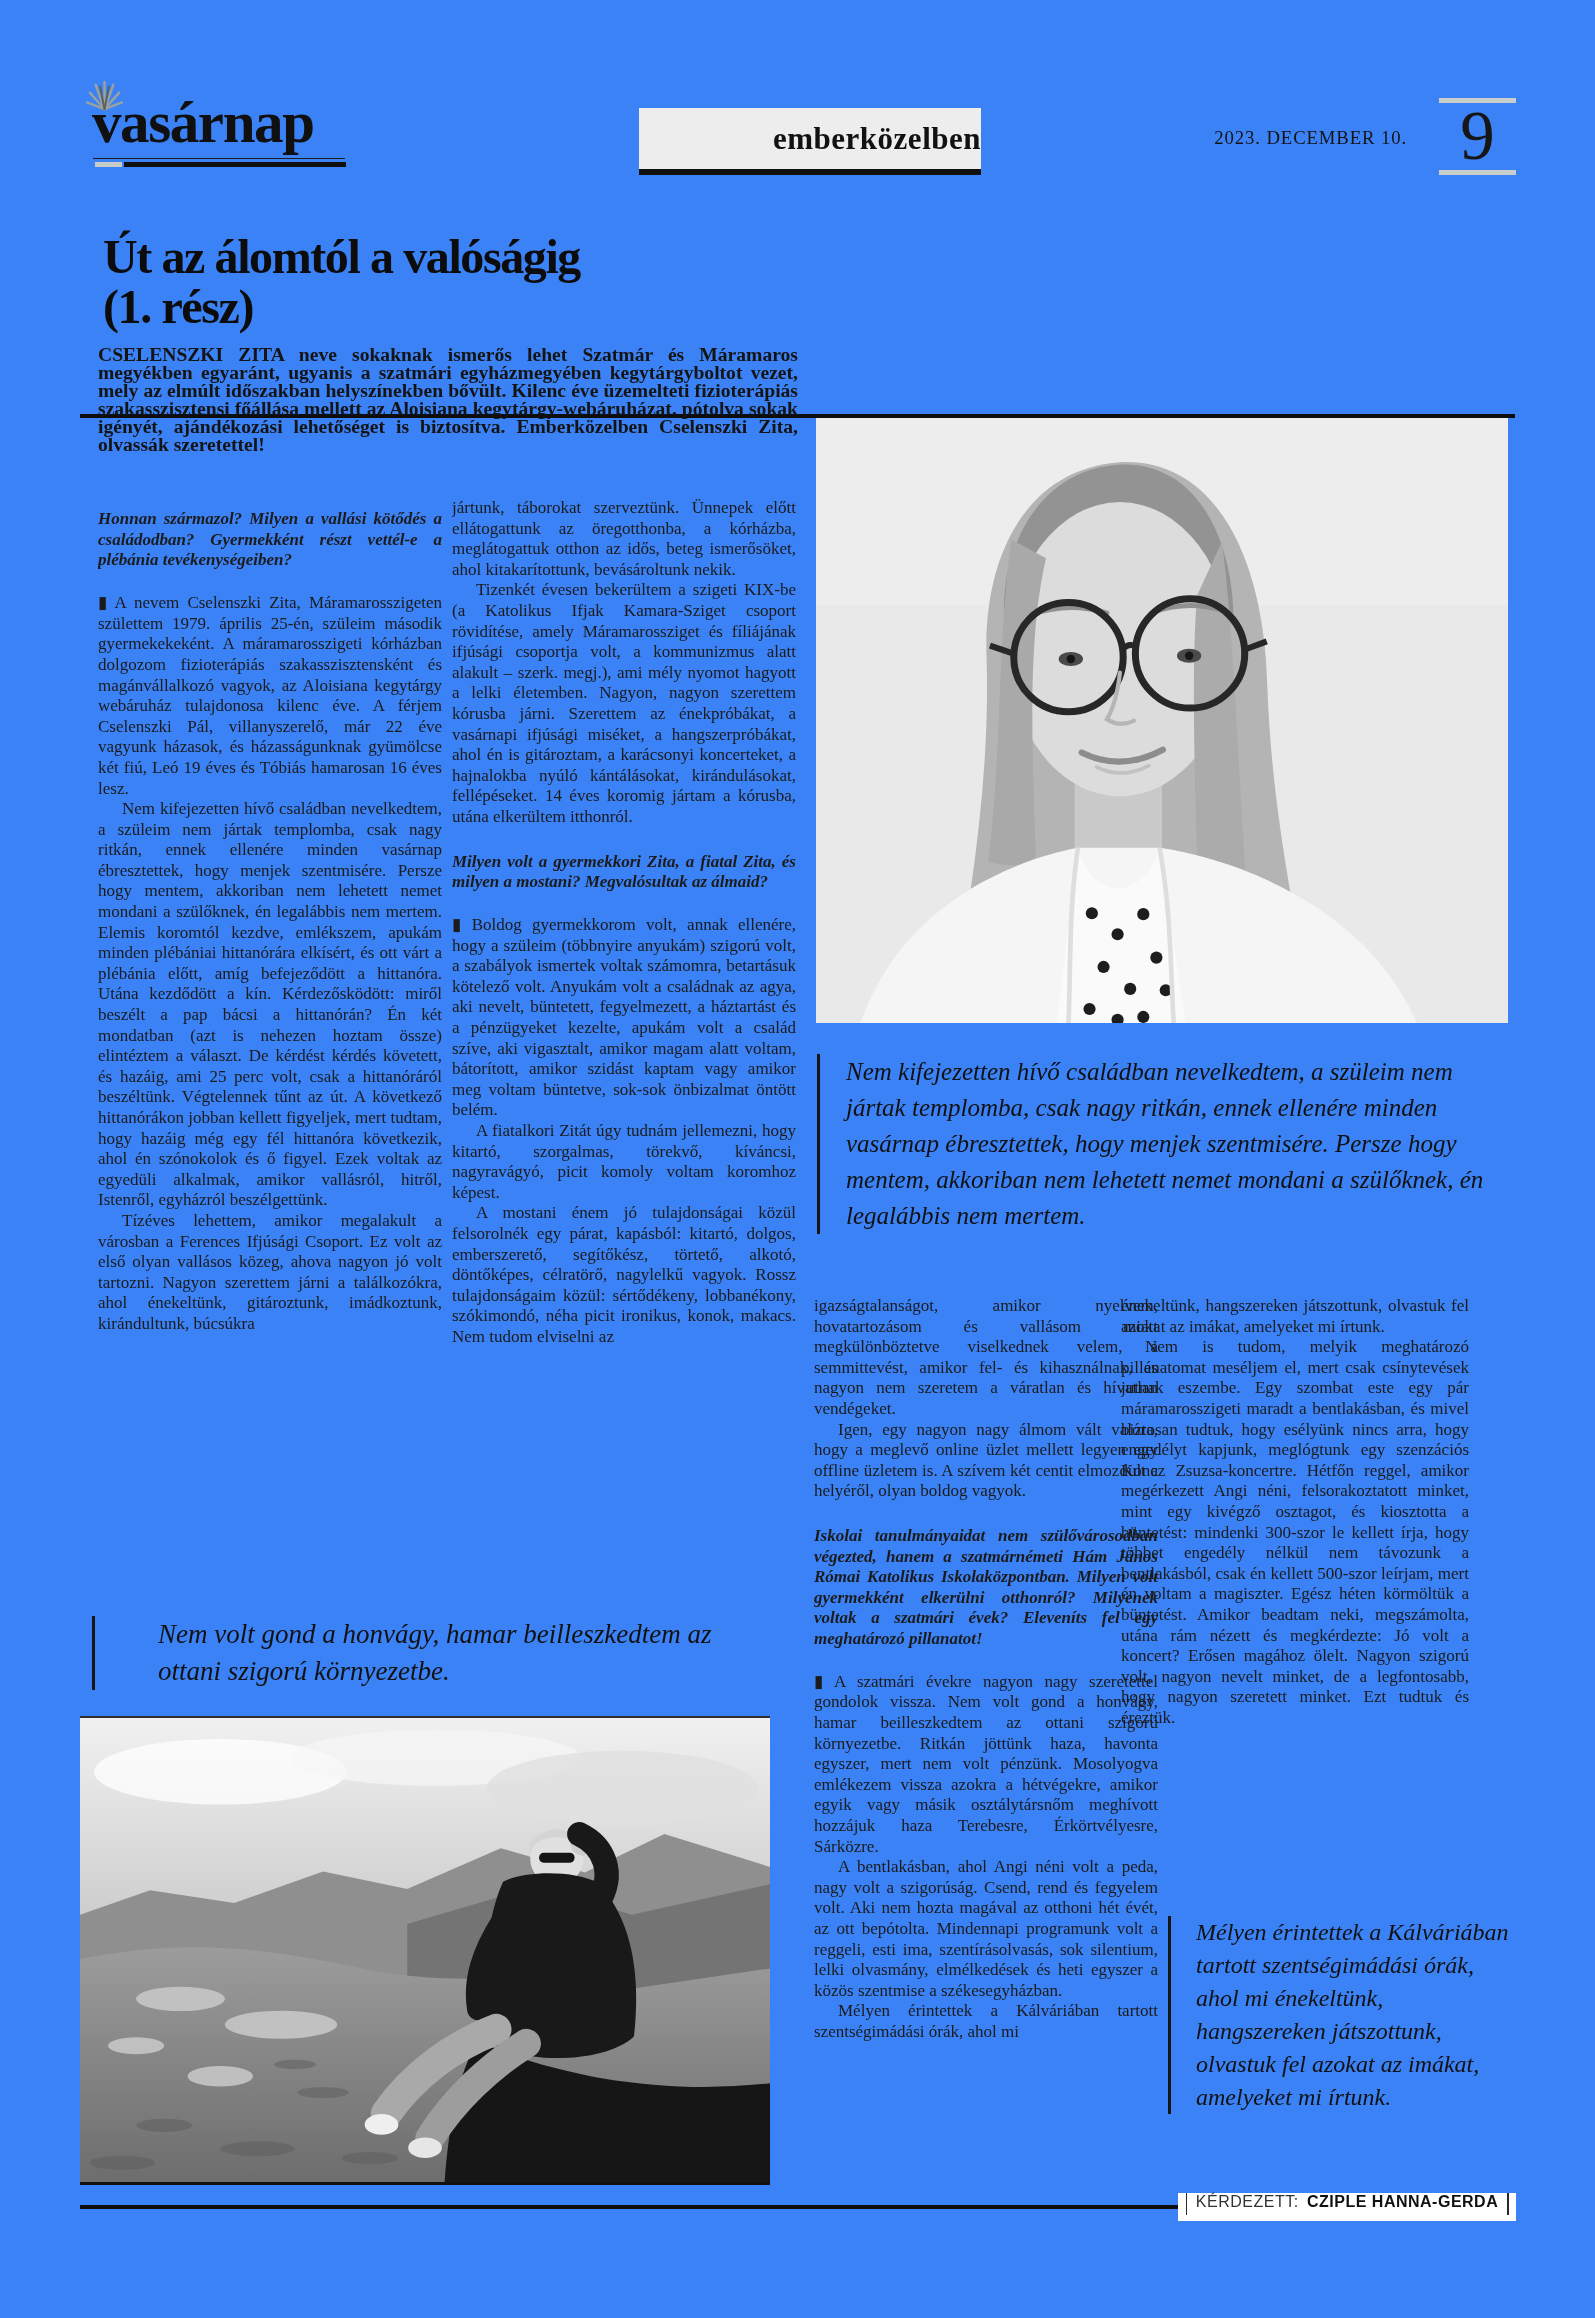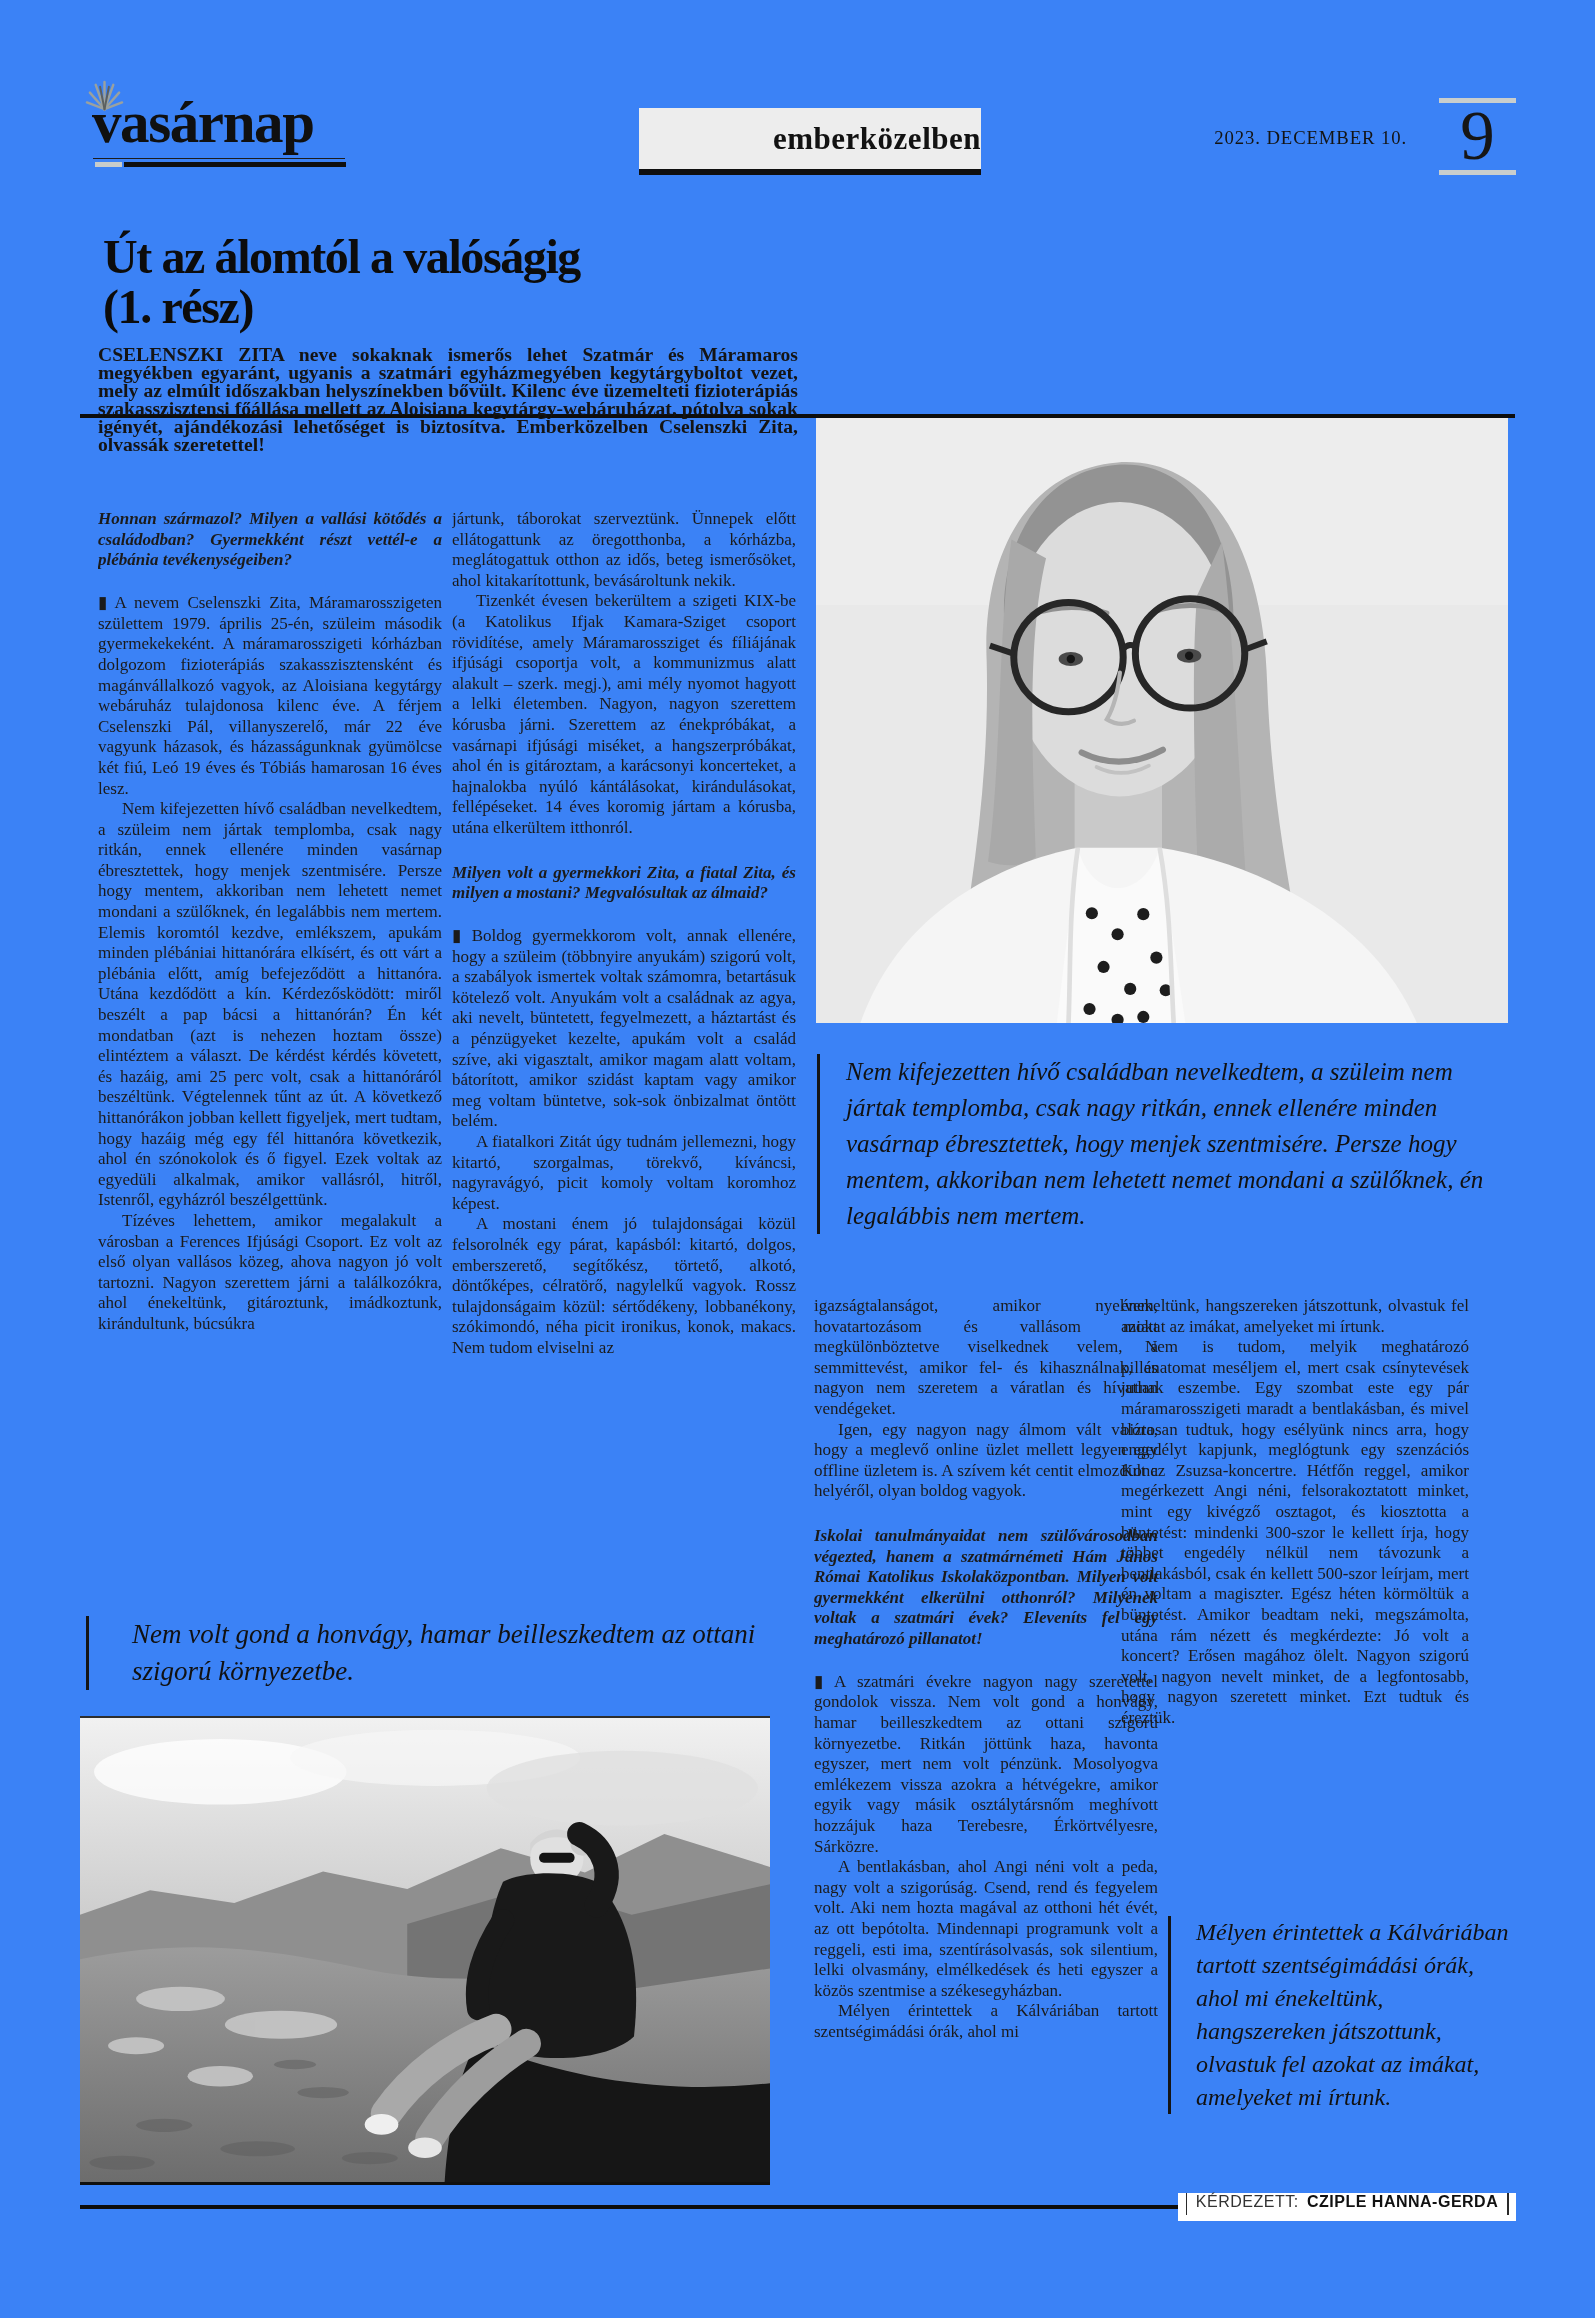--- a/index.html
+++ b/index.html
@@ -29,27 +29,27 @@
   .lead{left:98px;top:346px;width:700px;font-size:19.6px;line-height:18px;font-weight:bold;
         color:#141414;text-align:justify;}
 
   
   .col{font-size:17px;line-height:20.6px;text-align:justify;color:#1b1b1b;overflow:hidden;}
   .col p{margin:0;text-indent:24px;}
   .col p.first{text-indent:0;}
   .col .q{font-weight:bold;font-style:italic;text-indent:0;margin:0 0 22.4px 0;}
   .col .q.mid{margin-top:24px;}
   .col-1{left:98px;top:509px;width:344px;height:1112px;}
-  .col-2{left:452px;top:509px;width:344px;height:1112px;}
+  .col-2{left:452px;top:498px;width:344px;height:1112px;}
   .col-3{left:805px;top:1296px;width:344px;height:890px;margin-left:9px;}
   .col-4{left:1121px;top:1296px;width:348px;height:624px;}
 
   
   .pull{font-style:italic;color:#111;border-left:3.7px solid #151515;box-sizing:border-box;}
-  .pull-left{left:86px;top:1616px;width:688px;padding-left:43px;font-size:27px;line-height:37px;}
+  .pull-left{left:92px;top:1616px;width:688px;padding-left:63px;font-size:27px;line-height:37px;}
   .pull-portrait{left:817px;top:1054px;width:693px;padding-left:26px;font-size:25px;line-height:36px;}
   .pull-bottom{left:1168px;top:1916px;width:347px;padding-left:25px;font-size:24px;line-height:33px;}
 
   
   .photo{overflow:hidden;background:#e9e9e9;}
   .photo-portrait{left:816px;top:418px;width:692px;height:605px;}
   .photo-landscape{left:80px;top:1716px;width:690px;height:469px;box-sizing:border-box;
                    border-top:2.3px solid #2e2e2e;border-bottom:3.3px solid #101010;}
   .photo svg{display:block;width:100%;height:100%;}
 

